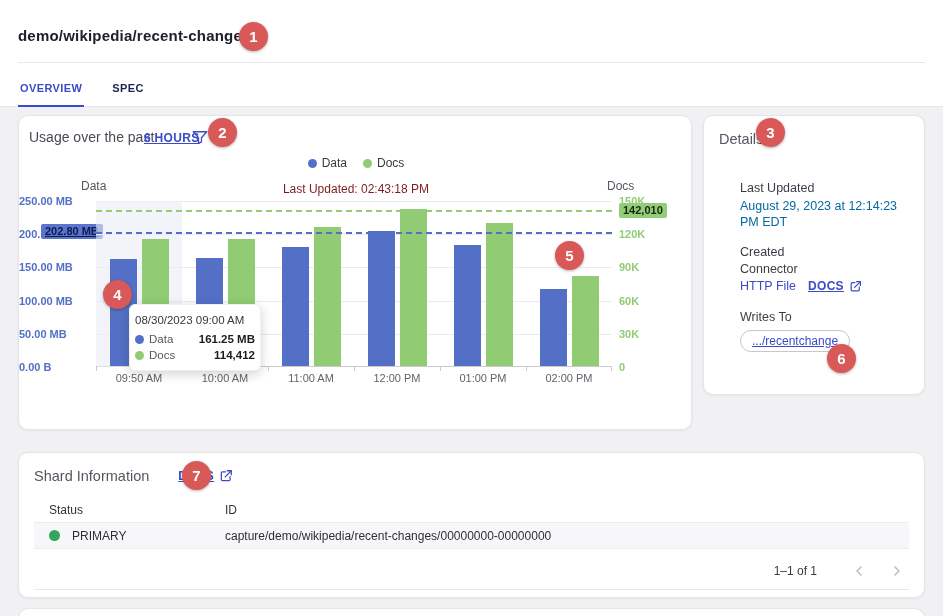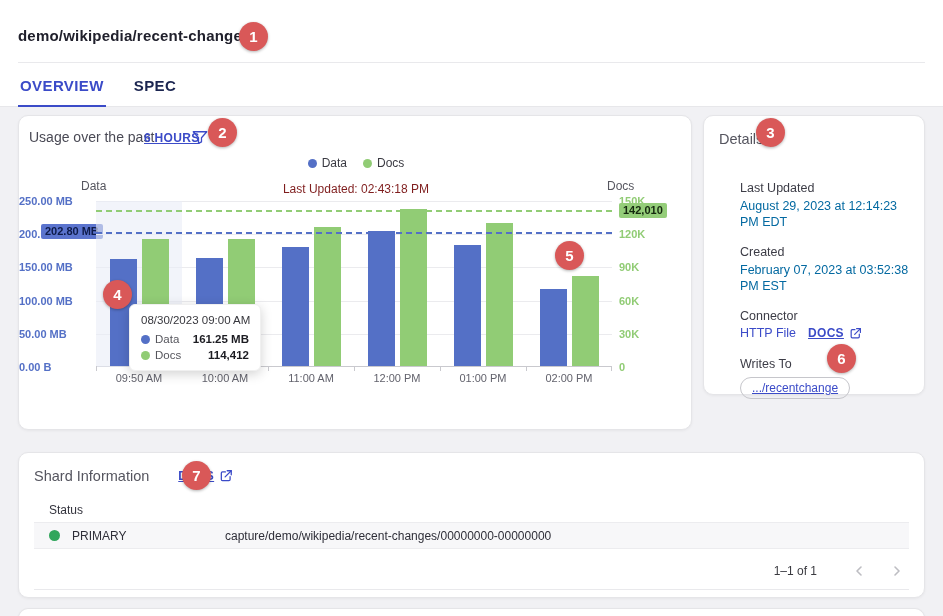--- a/index.html
+++ b/index.html
@@ -9,21 +9,21 @@
     background:#f1f1f4;
     position:relative;
     overflow:hidden;
     color:#2b2b33;
   }
   
   .header { position:absolute; left:0; top:0; width:943px; height:107px; background:#fff; border-bottom:1px solid #e7e7ea; }
   .page-title { position:absolute; left:18px; top:27px; font-size:15px; font-weight:700; color:#20202c; letter-spacing:.2px; }
   .title-divider { position:absolute; left:18px; right:18px; top:62px; height:1px; background:#e9e9ec; }
   .tabs { position:absolute; left:18px; bottom:-1px; display:flex; }
-  .tab { font-size:15px; font-weight:700; letter-spacing:.4px; padding:10px 2px 11px; margin-right:26px; border-bottom:2px solid transparent; cursor:pointer; }
+  .tab { font-size:11px; font-weight:700; letter-spacing:.4px; padding:10px 2px 11px; margin-right:26px; border-bottom:2px solid transparent; cursor:pointer; }
   .tab.active { color:#3b4bc8; border-bottom-color:#3b4bc8; }
   .tab.inactive { color:#1b2550; }
   
   .card { position:absolute; background:#fff; border:1px solid #e5e5e8; border-radius:10px; box-shadow:0 1px 3px rgba(0,0,0,.05); }
   .card-usage  { left:18px;  top:115px; width:674px; height:315px; }
   .card-details{ left:703px; top:115px; width:222px; height:280px; }
   .card-shards { left:18px;  top:452px; width:907px; height:146px; }
   .card-next   { left:18px;  top:608px; width:907px; height:12px; border-radius:10px 10px 0 0; border-bottom:none; }
   
   .usage-heading { position:absolute; left:10px; top:13px; font-size:14px; color:#4a4a55; }
@@ -41,24 +41,24 @@
   .xtick { position:absolute; bottom:-5px; width:1px; height:5px; background:#c9c9ce; }
   .hover-band { position:absolute; left:0; top:0; width:86px; height:166px; background:#e9ecf6; opacity:.6; }
   .bar { position:absolute; bottom:0; width:27px; }
   .refline { position:absolute; left:0; width:516px; height:0; border-top:2px dashed; }
   .refline-data { border-color:#5470C6; }
   .refline-docs { border-color:#91CC75; }
   .ytick { position:absolute; font-size:11px; font-weight:700; }
   .ytick-left  { left:0; width:71px; text-align:left; color:#5470C6; }
   .ytick-right { left:600px; color:#91CC75; }
   .marker-chip { position:absolute; font-size:11px; font-weight:700; padding:1px 4px 2px; border-radius:2px; }
-  .marker-data { left:22px; top:108px; background:#5b74ce; color:#0e1b4a; }
+  .marker-data { left:22px; top:108px; background:#5b74ce; color:#0e1b4a;text-decoration:underline; }
   .marker-docs { left:600px; top:87px; background:#94cd79; color:#15290f; }
   .xlabel { position:absolute; top:256px; width:86px; text-align:center; font-size:11px; color:#62626c; }
-  .tooltip { position:absolute; left:110px; top:188px; width:132px; background:#fff; border:1px solid #f0f0f0; border-radius:6px; box-shadow:0 3px 12px rgba(0,0,0,.18); padding:9px 11px; z-index:5; }
+  .tooltip { position:absolute; left:110px; top:188px; width:132px; background:#fff; border:1px solid #f0f0f0; border-radius:6px; box-shadow:0 3px 12px rgba(0,0,0,.18); padding:9px 5px; z-index:5; }
   .tooltip-date { font-size:11.5px; color:#37373d; margin-bottom:7px; white-space:nowrap; }
   .tooltip-row { display:flex; align-items:center; gap:5px; font-size:11.5px; color:#55555c; margin-top:4px; }
   .tooltip-row .val { margin-left:auto; font-weight:700; color:#1c1c22; }
   
   .panel-heading { position:absolute; left:15px; top:15px; font-size:14.5px; color:#55555f; }
   .details-body { position:absolute; left:36px; top:65px; right:8px; }
   .detail-label { font-size:12.5px; color:#3c3c46; margin-bottom:3px; }
   .detail-value { font-size:12.5px; color:#0369a1; line-height:16px; margin-bottom:15px; }
   .connector-row { display:flex; align-items:center; gap:12px; margin-bottom:17px; }
   .connector-name { font-size:12.5px; color:#3b4bc8; }
@@ -196,21 +196,20 @@
     </div>
   </div>
 </div>
 
 <div class="card card-details">
   <div class="panel-heading">Details</div>
   <div class="details-body">
     <div class="detail-label">Last Updated</div>
     <div class="detail-value">August 29, 2023 at 12:14:23 PM EDT</div>
     <div class="detail-label">Created</div>
-    <div class="detail-value">February 07, 2023 at 03:52:38 PM EST</div>
     <div class="detail-label">Connector</div>
     <div class="connector-row">
       <span class="connector-name">HTTP File</span>
       <span class="docs-link">
         <span>DOCS</span>
         <svg width="13" height="13" viewBox="0 0 24 24" fill="none" stroke="#3b4bc8" stroke-width="2.2" stroke-linecap="round" stroke-linejoin="round">
             <path d="M19 13v5a2 2 0 0 1-2 2H6a2 2 0 0 1-2-2V7a2 2 0 0 1 2-2h5"></path>
             <path d="M14 3h7v7"></path>
             <path d="M10.5 13.5 21 3"></path>
           </svg>
@@ -232,20 +231,21 @@
           <path d="M19 13v5a2 2 0 0 1-2 2H6a2 2 0 0 1-2-2V7a2 2 0 0 1 2-2h5"></path>
           <path d="M14 3h7v7"></path>
           <path d="M10.5 13.5 21 3"></path>
         </svg>
     </span>
   </div>
 
   <div class="shard-table">
     <div class="thead">
       <div class="col-status" style="padding-left:15px">Status</div>
+      <div class="col-id">ID</div>
     </div>
     <div class="trow">
       <div class="col-status">
         <span class="status-dot"></span>
         <span>PRIMARY</span>
       </div>
       <div class="col-id">capture/demo/wikipedia/recent-changes/00000000-00000000</div>
     </div>
   </div>
 

